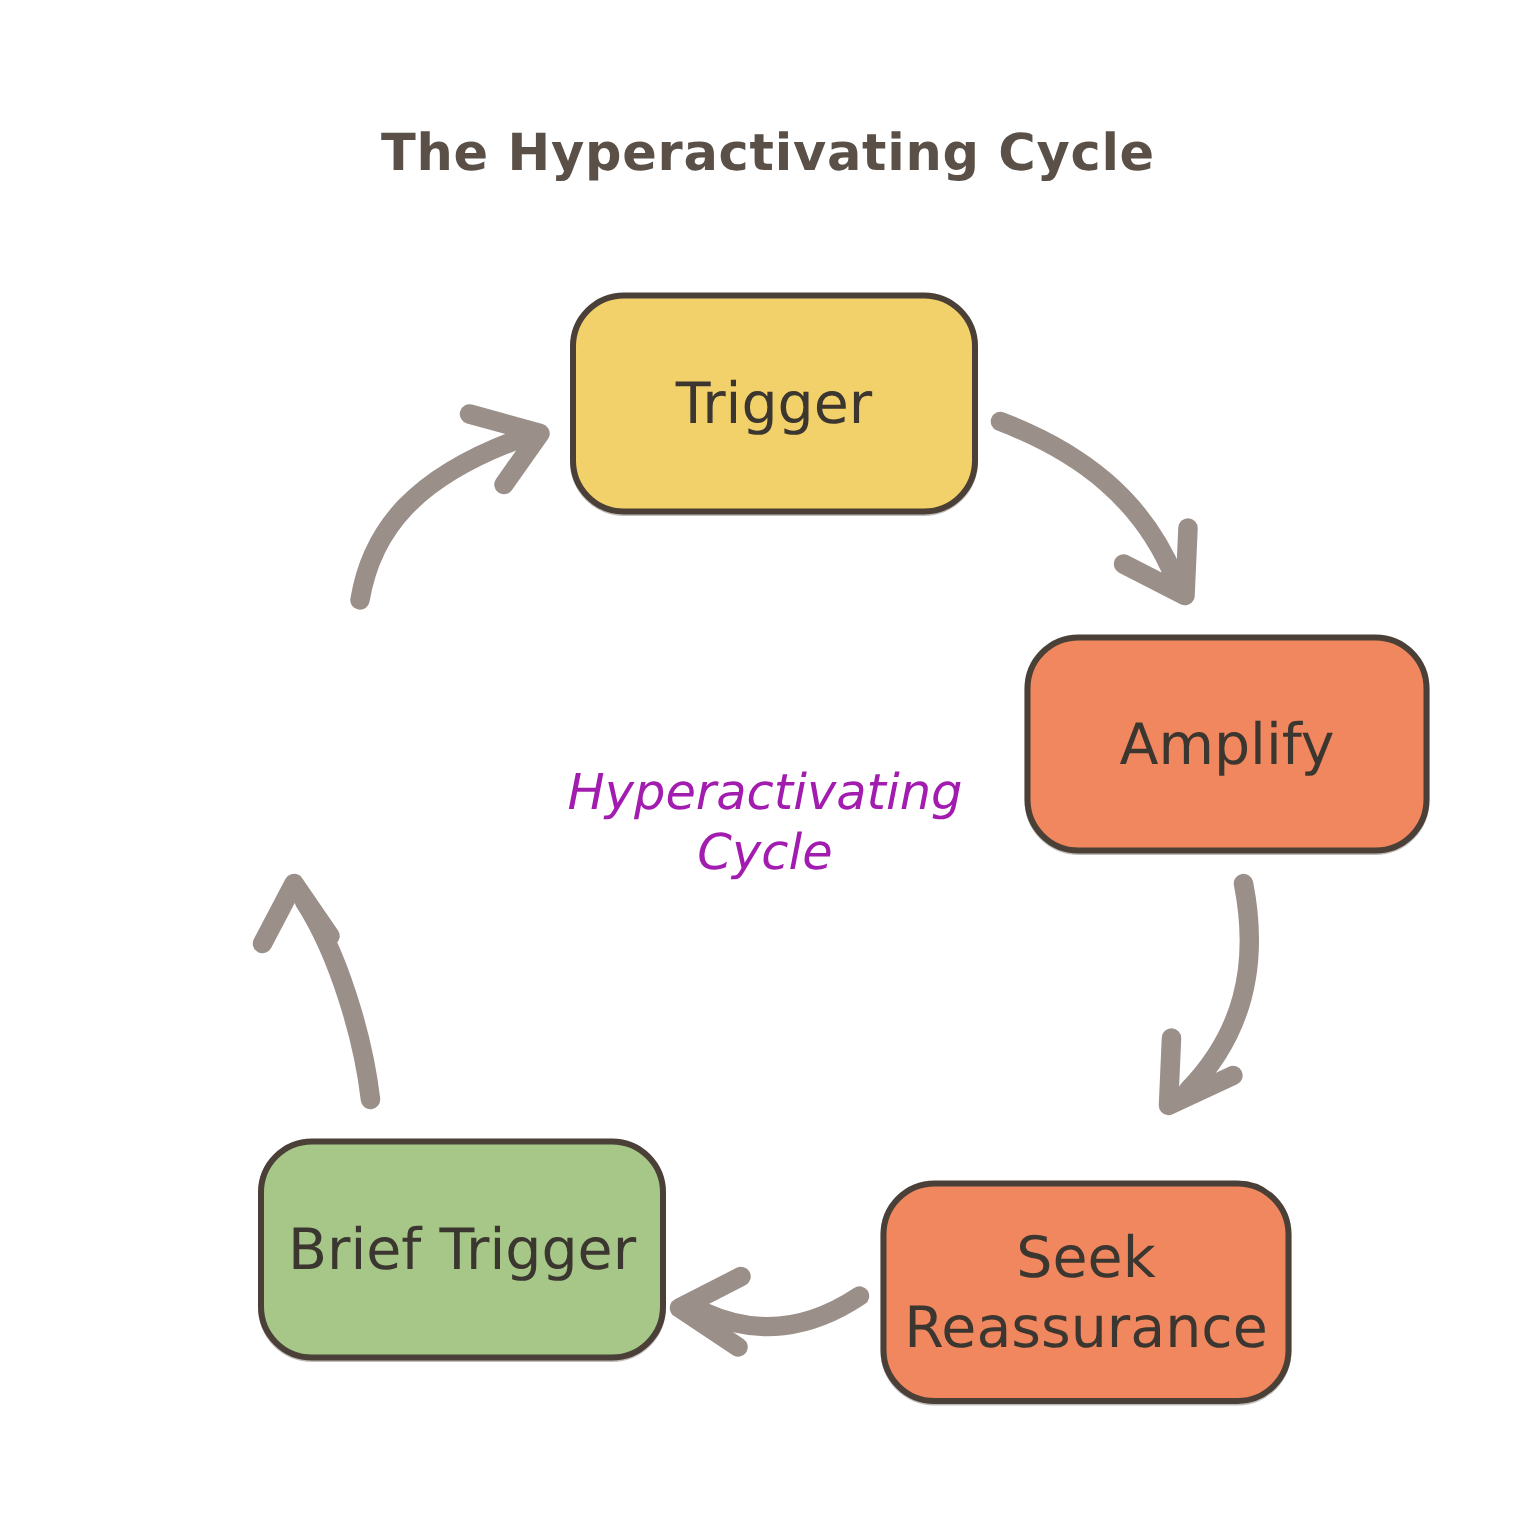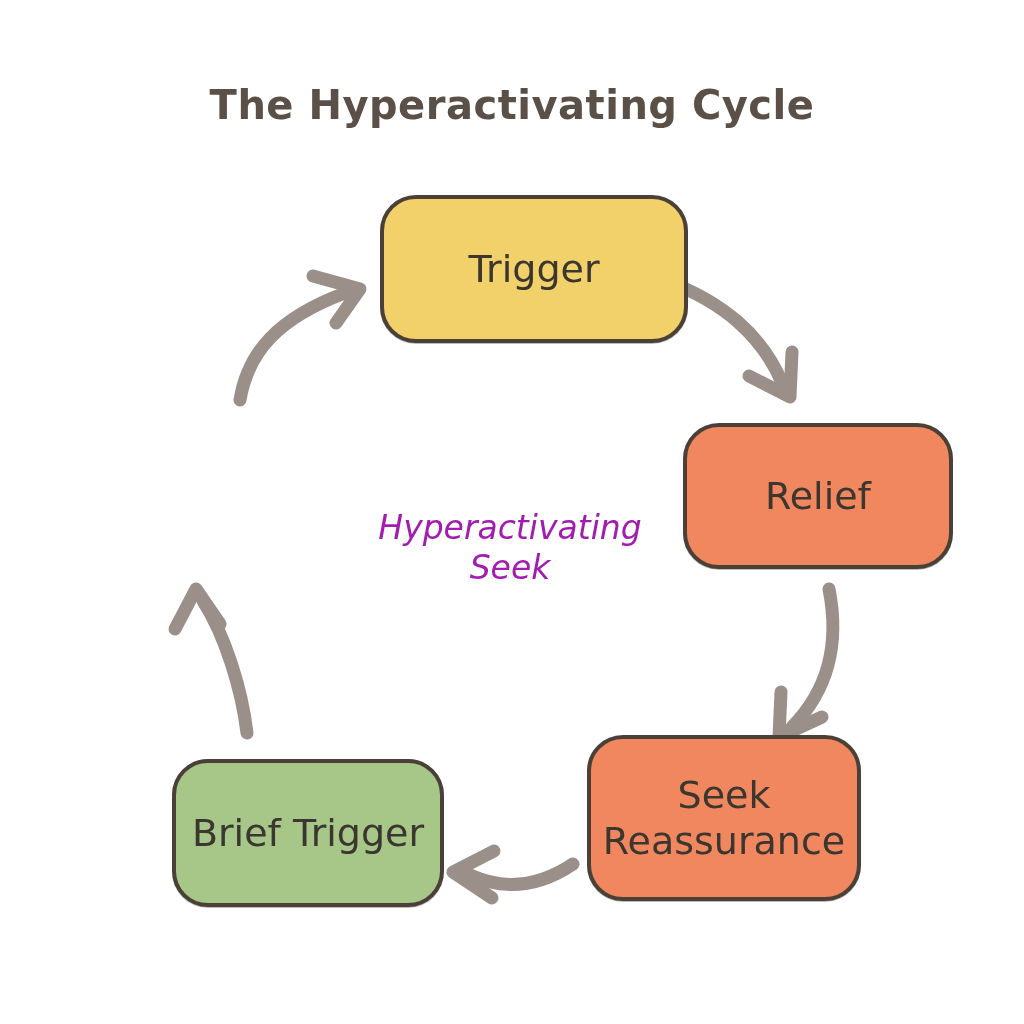--- a/index.html
+++ b/index.html
@@ -14,21 +14,21 @@
     height: 1024px;
     background: #ffffff;
     overflow: hidden;
   }
   .diagram-title {
     position: absolute;
     top: 82px;
     left: 0;
     width: 1024px;
     text-align: center;
-    font-size: 40px;
+    font-size: 34px;
     font-weight: 700;
     color: #5A5047;
     letter-spacing: 0.5px;
   }
   .arrows-svg {
     position: absolute;
     top: 0;
     left: 0;
   }
   .arrow {
@@ -46,23 +46,23 @@
     display: flex;
     align-items: center;
     justify-content: center;
     text-align: center;
     font-size: 38px;
     line-height: 1.22;
     color: #3B362F;
     padding: 6px 10px;
     box-shadow: 0 1px 0 rgba(74,64,55,0.35);
   }
-  .node-trigger            { left: 380px; top: 195px; width: 308px; height: 148px; }
+  .node-trigger            { left: 380px; top: 195px; width: 272px; height: 148px; }
   .node-amplify            { left: 683px; top: 423px; width: 270px; height: 146px; }
-  .node-seek-reassurance   { left: 587px; top: 735px; width: 274px; height: 166px; }
+  .node-seek-reassurance   { left: 587px; top: 787px; width: 274px; height: 149px; }
   .node-brief-relief       { left: 172px; top: 759px; width: 272px; height: 148px; }
   .node-pattern-reinforced { left:  72px; top: 422px; width: 270px; height: 145px; }
   .center-label {
     position: absolute;
     top: 508px;
     left: 330px;
     width: 360px;
     text-align: center;
     font-style: italic;
     font-size: 33px;
@@ -100,25 +100,25 @@
     </g>
 
     <g>
       <path class="arrow" d="M 247 733 C 242 690 225 635 203 601"></path>
       <path class="arrow" d="M 175 629 L 196 589 L 220 624"></path>
     </g>
   </svg>
 
   <div class="node node-trigger" style="background-color: rgb(242, 209, 107);">Trigger</div>
 
-  <div class="node node-amplify" style="background-color: rgb(240, 135, 95);">Relief</div>
+  <div class="node node-amplify" style="background-color: rgb(240, 135, 95);">Amplify</div>
 
   <div class="node node-seek-reassurance" style="background-color: rgb(240, 135, 95);">Seek Reassurance</div>
 
   <div class="node node-brief-relief" style="background-color: rgb(166, 199, 136);">Brief Trigger</div>
 
 
   <div class="center-label">
     <div>Hyperactivating</div>
-    <div>Seek</div>
+    <div>Cycle</div>
   </div>
 
 </div>
 
 </body></html>

